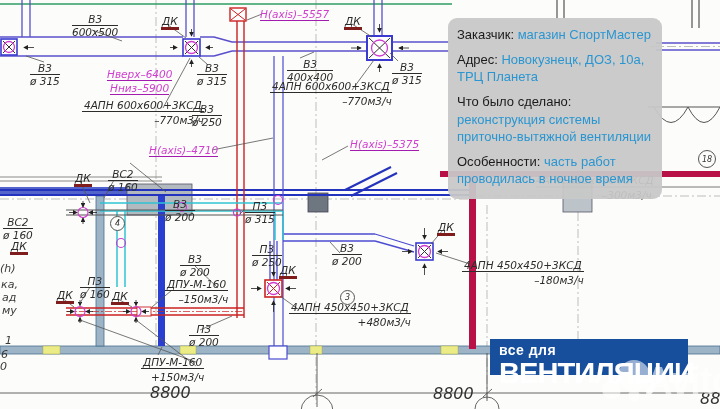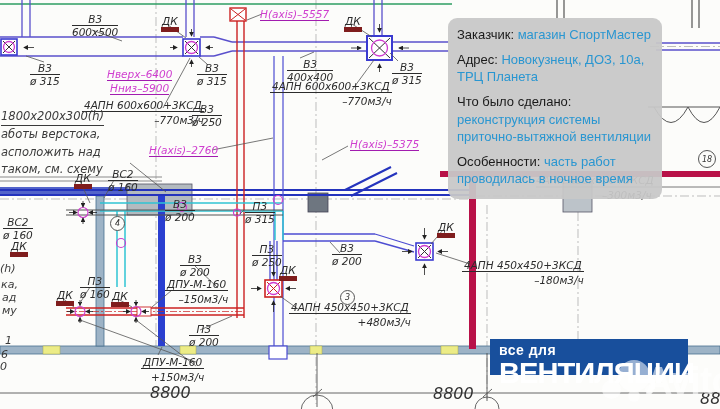--- a/index.html
+++ b/index.html
@@ -7,21 +7,21 @@
           font-family:"DejaVu Sans",sans-serif;}
   .lw{position:absolute;left:0;top:0;}
   
   .co{position:absolute;font-style:italic;font-size:10.5px;color:#2c2c2c;
       white-space:nowrap;line-height:1.15;}
   .fr{text-align:center;}
   .ft{display:block;border-bottom:1px solid #2c2c2c;padding:0 2px;}
   .fb{display:block;}
   .mag{color:#cf3ecf;}
   .mag .u{border-bottom:1px solid #a21caf;}
-  .dk{border-bottom:5px solid #7f1d1d;padding:0 1px;}
+  .dk{border-bottom:3px solid #7f1d1d;padding:0 1px;}
   .unit{text-align:right;}
   .unit .name{display:block;border-bottom:1px solid #2c2c2c;padding:0 2px;}
   .unit .flow{display:inline-block;margin-top:2px;}
   .note{font-size:11.5px;color:#3a3a3a;line-height:1.5;}
   .note .n1{border-bottom:1px solid #3a3a3a;display:inline-block;}
   .bub{position:absolute;width:13px;height:13px;border:1px solid #555;border-radius:50%;
        font-style:italic;font-size:8px;color:#333;display:flex;align-items:center;
        justify-content:center;background:#fcfcfa;}
   .dim{position:absolute;font-style:italic;font-size:16px;color:#333;white-space:nowrap;}
   .frag{position:absolute;font-style:italic;font-size:11px;color:#3a3a3a;white-space:nowrap;}
@@ -229,41 +229,35 @@
   <div class="co mag" style="left:107px;top:68px"><span class="u">Нверх–6400</span></div>
   <div class="co mag" style="left:110px;top:82px"><span class="u">Нниз–5900</span></div>
   <div class="co unit" style="left:82px;top:99px">
     <span class="name">4АПН 600x600+3КСД</span>
     <span class="flow">–770м3/ч</span>
   </div>
   <div class="co fr" style="left:192px;top:103px">
     <span class="ft">В3</span>
       <span class="fb">ø 250</span>
   </div>
-  <div class="co note" style="left:1px;top:108px">
-    <div><span class="n1">1800x200x300(h)</span></div>
-    <div>аботы верстока,</div>
-    <div>асположить над</div>
-    <div>таком, см. схему</div>
-  </div>
   <div class="co mag" style="left:260px;top:8px"><span class="u">H(axis)–5557</span></div>
   <div class="co fr" style="left:287px;top:58px">
     <span class="ft">В3</span>
       <span class="fb">400x400</span>
   </div>
   <div class="co unit" style="left:270px;top:80px">
     <span class="name">4АПН 600x600+3КСД</span>
     <span class="flow">–770м3/ч</span>
   </div>
   <div class="co" style="left:344px;top:15px"><span class="dk">ДК</span></div>
   <div class="co fr" style="left:392px;top:61px">
     <span class="ft">В3</span>
       <span class="fb">ø 315</span>
   </div>
-  <div class="co mag" style="left:149px;top:144px"><span class="u">H(axis)–2760</span></div>
+  <div class="co mag" style="left:149px;top:144px"><span class="u">H(axis)–4710</span></div>
   <div class="co mag" style="left:350px;top:138px"><span class="u">H(axis)–5375</span></div>
   <div class="co fr" style="left:165px;top:198px">
     <span class="ft">В3</span>
       <span class="fb">ø 200</span>
   </div>
   <div class="co fr" style="left:245px;top:200px">
     <span class="ft">П3</span>
       <span class="fb">ø 315</span>
   </div>
   <div class="co fr" style="left:108px;top:168px">

